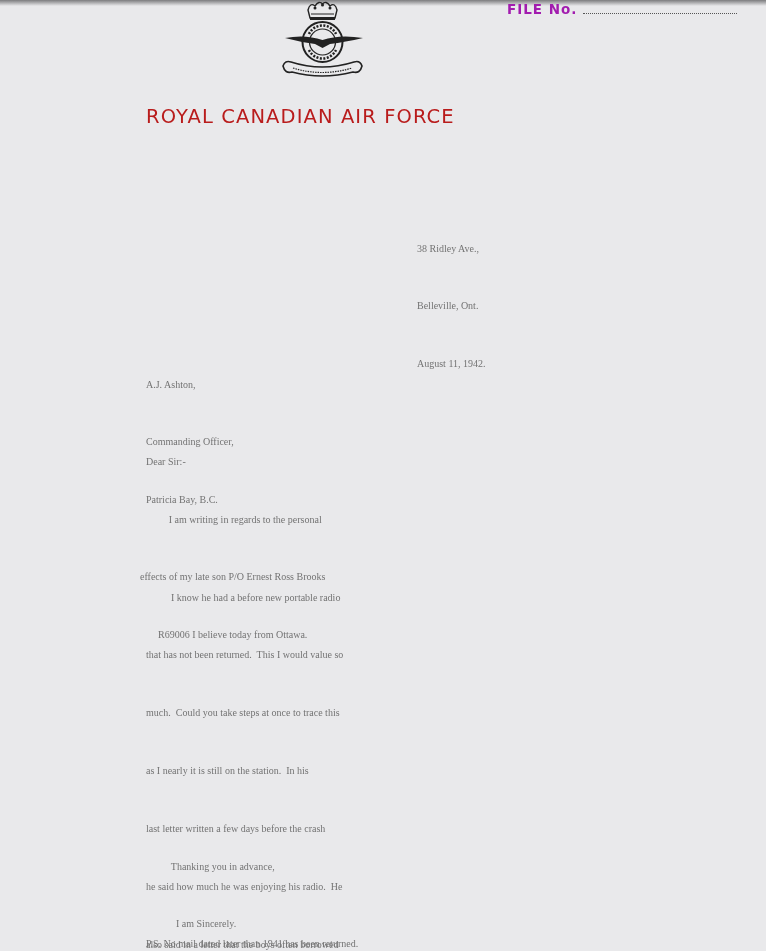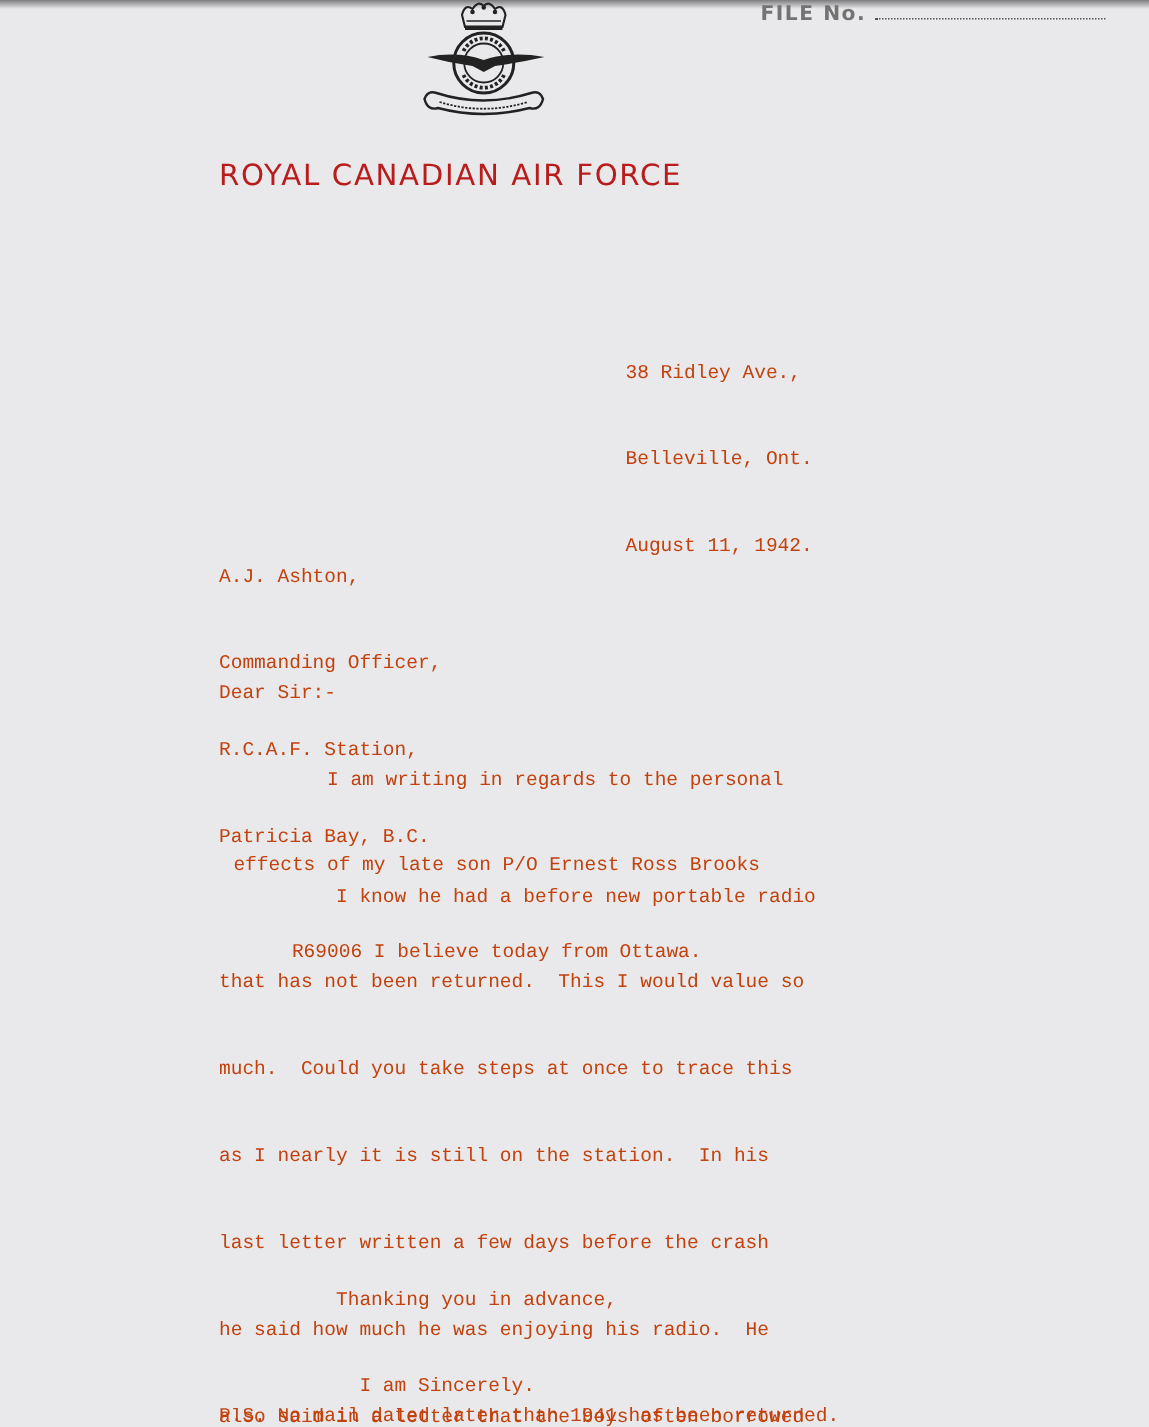--- a/index.html
+++ b/index.html
@@ -13,38 +13,38 @@
       position: absolute; left: 0; top: 0; width: 766px; height: 6px;
       background: linear-gradient(#7c7c7e, #c9c9cb 70%, #e9e9eb);
     }
     .page { position: absolute; left: 0; top: 0; width: 766px; height: 951px; }
 
     .crest { position: absolute; left: 275px; top: 0; width: 95px; height: 84px; }
 
     .file-no {
       position: absolute; left: 507px; top: 1px;
       font-family: "DejaVu Sans", sans-serif; font-weight: bold;
-      font-size: 13.5px; letter-spacing: 1px; color: #737373;
+      font-size: 13.5px; letter-spacing: 1px; color: #a21caf;
       display: flex; align-items: baseline; white-space: nowrap;
     }
     .file-no .dots {
       display: inline-block; width: 154px; margin-left: 6px;
       border-bottom: 1.5px dotted #555; height: 9px;
     }
 
     .letterhead {
       position: absolute; left: 146px; top: 105px;
       font-family: "DejaVu Sans", sans-serif;
       font-size: 19.5px; letter-spacing: 1.1px; color: #b91c1c;
       white-space: nowrap;
     }
 
     .type {
-      font-family: Liberation Mono, monospace;
-      font-size: 13px; line-height: 19.3px; color: #c2410c;
+      font-family: Liberation Serif, serif;
+      font-size: 10px; line-height: 19.3px; color: #737373;
       white-space: pre; position: absolute;
     }
     .type div { height: 19.3px; }
 
     .sender { left: 417px; top: 200px; }
     .recipient { left: 146px; top: 336px; }
     .salutation { left: 146px; top: 415px; margin-top: 37px; }
     .para1 { left: 140px; top: 471px; text-align: center; }
     .para2 { left: 146px; top: 549px; }
     .closing { left: 146px; top: 818px; }
@@ -86,21 +86,20 @@
 
   <div class="type sender">
     <div>38 Ridley Ave.,</div>
     <div>Belleville, Ont.</div>
     <div>August 11, 1942.</div>
   </div>
 
   <div class="type recipient">
     <div>A.J. Ashton,</div>
     <div>Commanding Officer,</div>
-    <div>R.C.A.F. Station,</div>
     <div>Patricia Bay, B.C.</div>
   </div>
 
   <div class="type salutation">Dear Sir:-</div>
 
   <div class="type para1">
     <div>          I am writing in regards to the personal</div>
     <div>effects of my late son P/O Ernest Ross Brooks</div>
     <div>R69006 I believe today from Ottawa.</div>
   </div>

